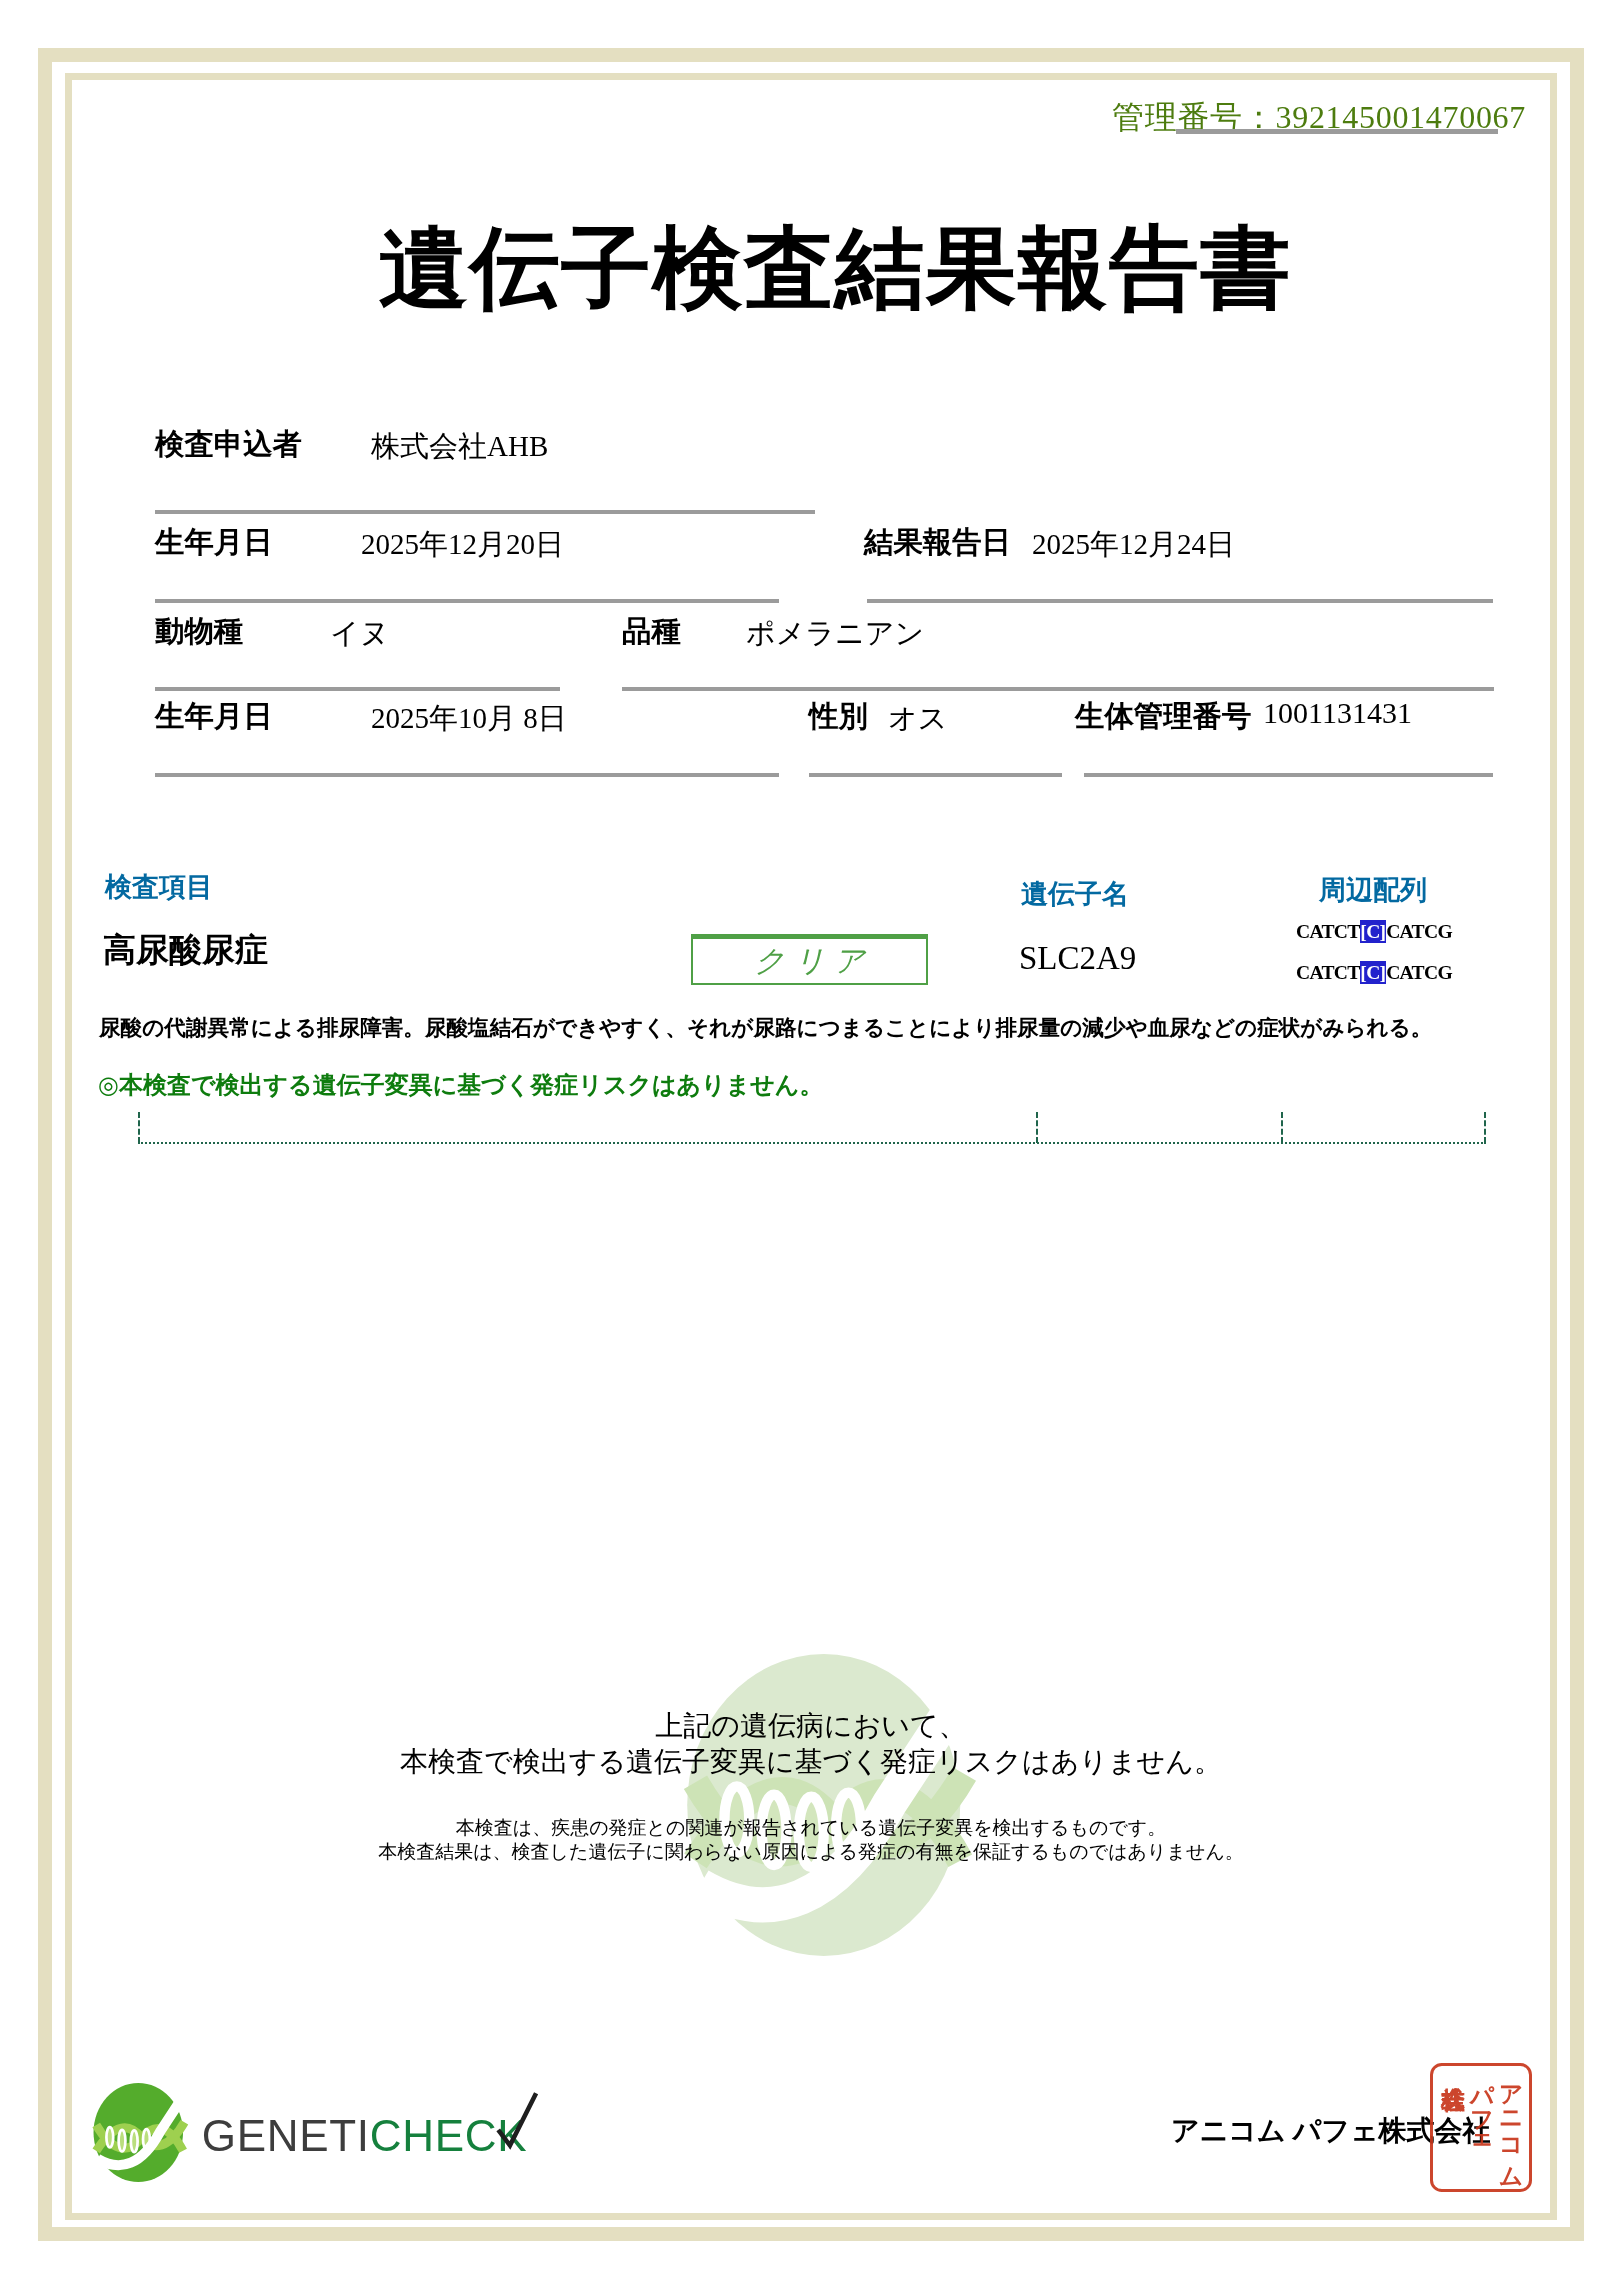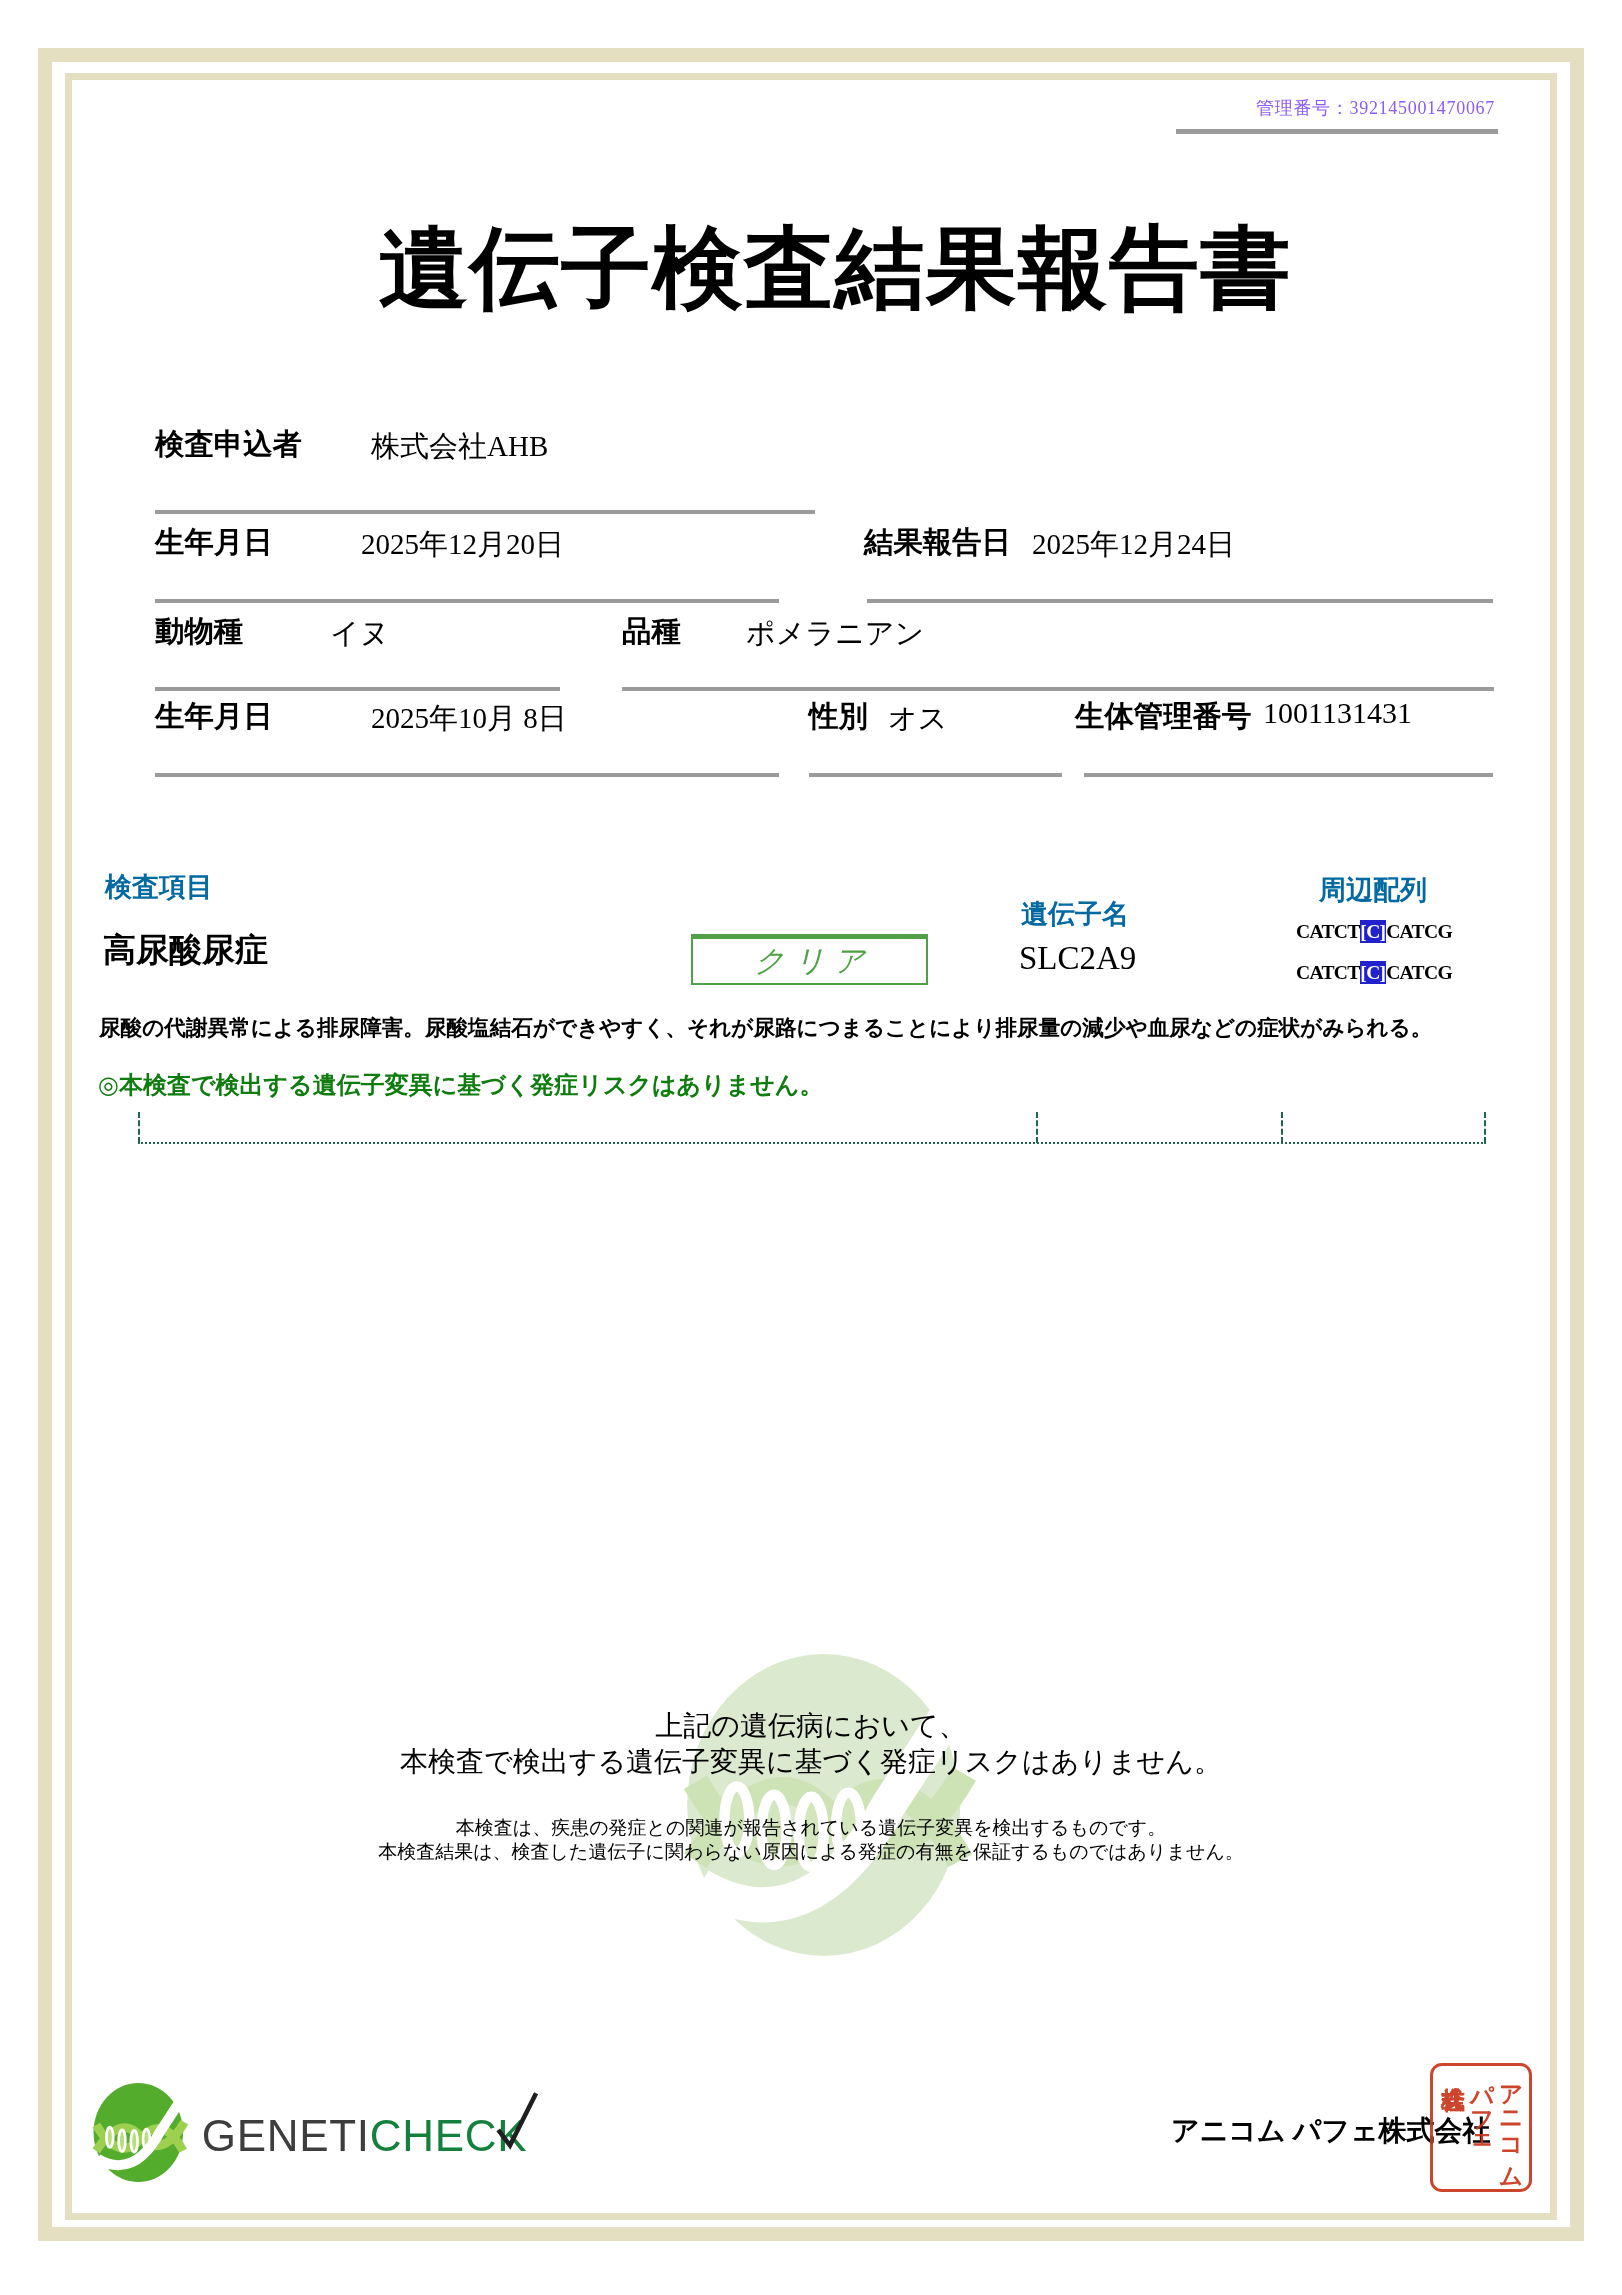--- a/index.html
+++ b/index.html
@@ -8,21 +8,21 @@
 
   
   .frame-outer{position:absolute;left:38px;top:48px;right:38px;bottom:54px;
                border:14.4px solid #e4dfc1;}
   .frame-inner{position:absolute;left:65px;top:73px;right:65px;bottom:75px;
                border:7.2px solid #e4dfc1;}
 
   .abs{position:absolute;white-space:nowrap;}
 
   
-  #mgmt{left:1112px;top:96px;width:383px;text-align:right;font-size:18px;color:#8b5cf6;
+  #mgmt{left:1112px;top:96px;width:383px;text-align:left;font-size:32px;color:#4d7c0f;
         letter-spacing:0.7px;}
   #mgmt-line{left:1176px;top:129px;width:322px;height:4.6px;background:#9b9b9b;}
 
   
   #title{left:0;right:0;top:208px;text-align:center;font-size:90px;font-weight:bold;
          letter-spacing:1.3px;margin:0;padding-left:48px;}
 
   
   .flabel{font-size:29.4px;font-weight:bold;}
   .fvalue{font-size:29px;}
@@ -39,21 +39,21 @@
   #r4l{left:155px;top:697px;} #r4v{left:371px;top:699px;}
   #r4l2{left:809px;top:697px;} #r4v2{left:888px;top:699px;}
   #r4l3{left:1075px;top:697px;} #r4v3{left:1263px;top:696px;font-size:30px;}
   #u4a{left:155px;top:773px;width:624px;}
   #u4b{left:809px;top:773px;width:253px;}
   #u4c{left:1084px;top:773px;width:409px;}
 
   
   .ghead{font-size:27px;font-weight:bold;color:#0369a1;}
   #h-item{left:105px;top:869px;}
-  #h-gene{left:1021px;top:876px;margin-top:20px;}
+  #h-gene{left:1021px;top:876px;}
   #h-seq{left:1319px;top:872px;}
   #disease{left:103px;top:928px;font-size:33px;font-weight:bold;}
   #resultbox{left:691px;top:934px;width:237px;height:51px;border:2.6px solid #4fa046;
              border-top-width:5.9px;display:flex;align-items:center;justify-content:center;
              font-size:30px;font-style:italic;color:#4fa046;letter-spacing:9.2px;
              padding-left:9.2px;box-sizing:border-box;}
   #gene{left:1019px;top:940px;font-size:33px;}
   .seq{font-size:19.6px;font-weight:bold;letter-spacing:-0.7px;font-family:"Liberation Serif","DejaVu Serif",serif;}
   #seq1{left:1296px;top:921px;} #seq2{left:1296px;top:962px;}
   .seq .hl{background:#2222cc;color:#ffffff;padding:0.7px 0.7px;}

